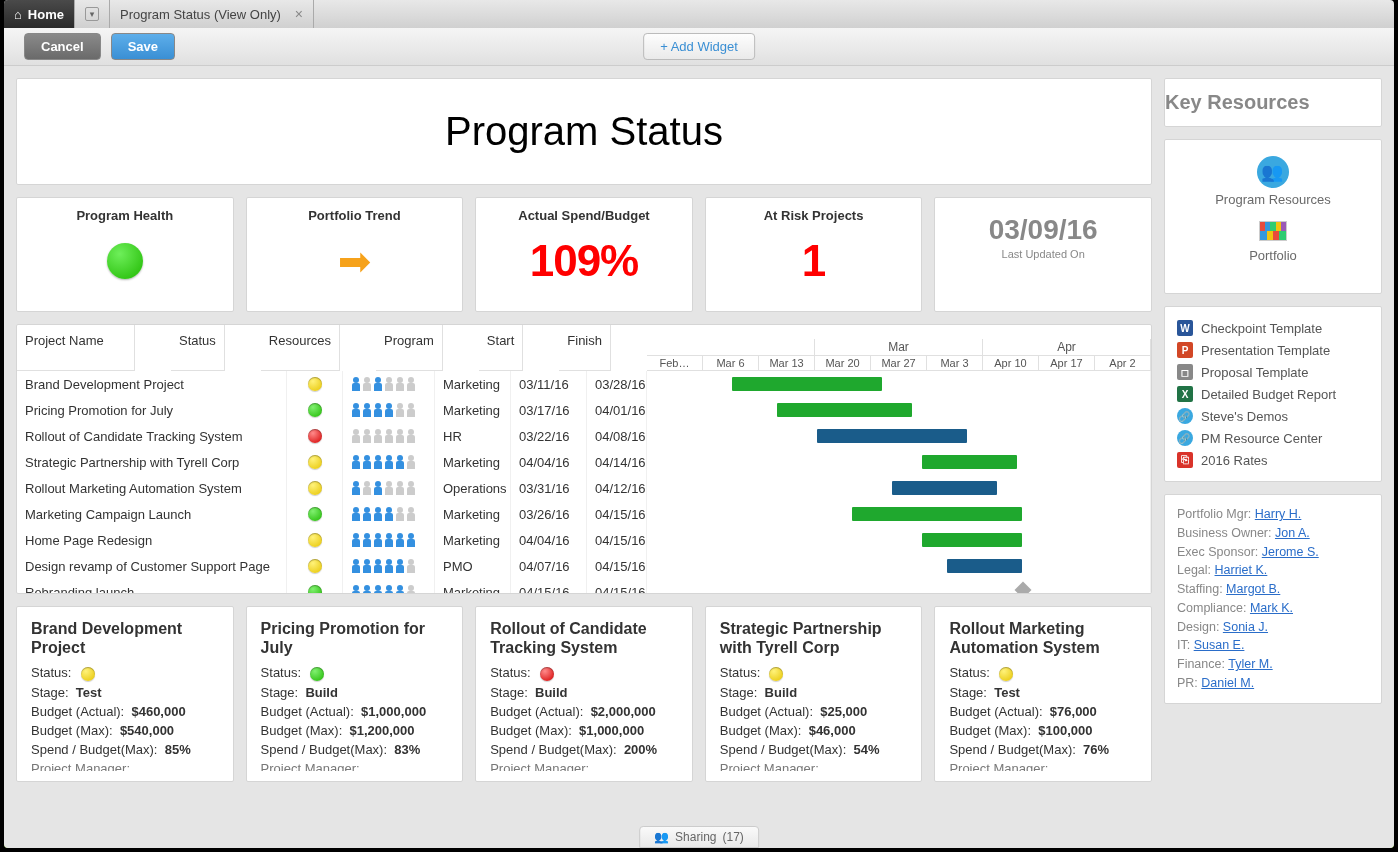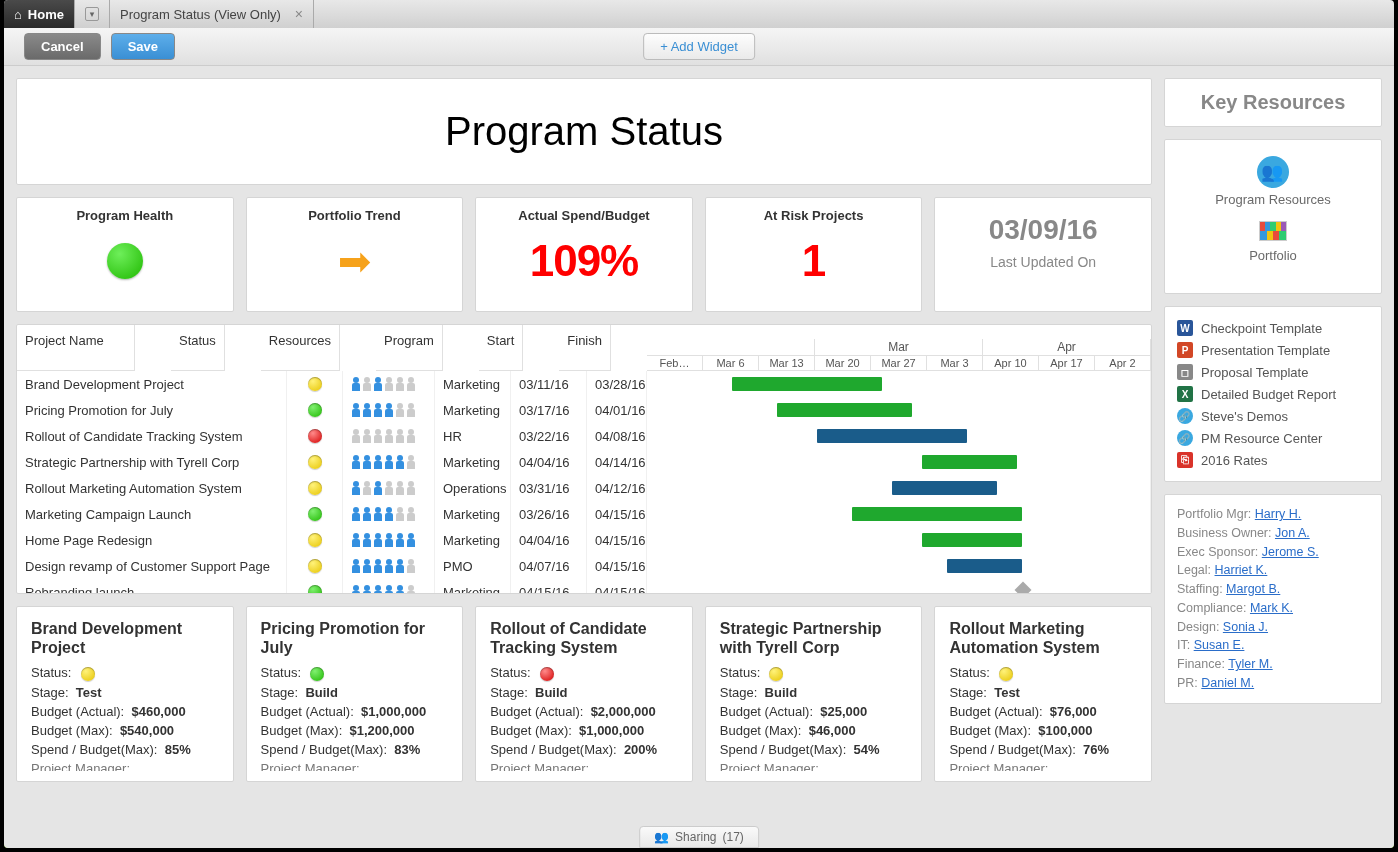--- a/index.html
+++ b/index.html
@@ -34,21 +34,21 @@
 
 .kpi-row { display:flex; gap:12px; }
 .kpi { flex:1; padding:10px 14px 20px 14px; min-height:110px;text-align:center; }
 .kpi-label { font-size:13px; font-weight:bold; color:#333; margin-bottom:8px;}
 .kpi-body { display:flex; align-items:center; justify-content:center; height:60px;}
 .big-dot { width:36px; height:36px; border-radius:50%; background:radial-gradient(circle at 35% 30%, #6eef5a, #1fb800); box-shadow:0 1px 2px rgba(0,0,0,.3);}
 .arrow { font-size:40px; color:#f6a21b; }
 .big-num { font-size:44px; color:#f00; font-weight:bold; letter-spacing:-1px;}
 .kpi.updated { text-align:center; }
 .kpi.updated .d { font-size:28px; color:#888; font-weight:bold; margin-top:6px;}
-.kpi.updated .l { font-size:14px; color:#888; margin-top:8px;}
+.kpi.updated .l { font-size:11px; color:#888; margin-top:2px;}
 
 
 .gantt-card { flex:none; height:270px; overflow:hidden; }
 .g-head { display:flex; font-size:13px; color:#333;gap:36px; }
 .g-head > div { border-right:1px solid #e0e0e0; border-bottom:1px solid #e0e0e0; padding:8px 8px; }
 .col-name { width:270px; }
 .col-status { width:56px; text-align:left;}
 .col-res { width:92px; }
 .col-prog { width:76px; }
 .col-start { width:76px; }
@@ -78,21 +78,21 @@
 
 .proj-row { display:flex; gap:12px;}
 .pcard { flex:1; padding:12px 14px 6px; font-size:13px; overflow:hidden;}
 .pcard h3 { font-size:16px; font-weight:bold; margin-bottom:8px; line-height:1.2;}
 .pcard p { margin-bottom:4px;}
 .pcard .dot { vertical-align:middle; margin-left:2px;}
 .pcard b { font-weight:bold;}
 .pcard .cut { color:#777; white-space:nowrap; overflow:hidden; max-height:10px;}
 
 
-.key-title { text-align:center; font-size:20px; color:#888; font-weight:bold; padding:12px 0;}
+.key-title { font-size:20px; color:#888; font-weight:bold; padding:12px 0;}
 .r-section { padding:16px 10px; text-align:center;}
 .r-icon { width:32px; height:32px; border-radius:50%; background:#3aa8e0; display:inline-flex; align-items:center; justify-content:center; color:#fff; font-size:18px; margin-bottom:4px;}
 .r-grid { width:28px; height:20px; display:inline-block; border:1px solid #ccc; background:linear-gradient(90deg,#e74c3c 0 20%, #3498db 20% 40%, #2ecc71 40% 60%, #f1c40f 60% 80%, #9b59b6 80% 100%); background-size:100% 50%; background-repeat:no-repeat; position:relative; margin-bottom:4px;}
 .r-grid::after { content:""; position:absolute; top:50%; left:0; right:0; bottom:0; background:linear-gradient(90deg,#3498db 0 25%, #f1c40f 25% 50%, #e74c3c 50% 75%, #2ecc71 75% 100%);}
 .r-label { font-size:13px; color:#6a6a6a; margin-bottom:14px;}
 .link-list { padding:10px 12px; font-size:13px; color:#555;}
 .link-list .ln { display:flex; align-items:center; gap:8px; padding:3px 0;}
 .fi { width:16px; height:16px; display:inline-flex; align-items:center; justify-content:center; font-size:10px; color:#fff; border-radius:2px; font-weight:bold;}
 .fi.w { background:#2a5699;} .fi.p { background:#d24726;} .fi.t { background:#888;} .fi.x { background:#217346;} .fi.l { background:#3aa8e0; border-radius:50%;} .fi.pdf{background:#d9332a;}
 .roles { padding:10px 12px; font-size:12.5px; color:#888; line-height:1.5;}

